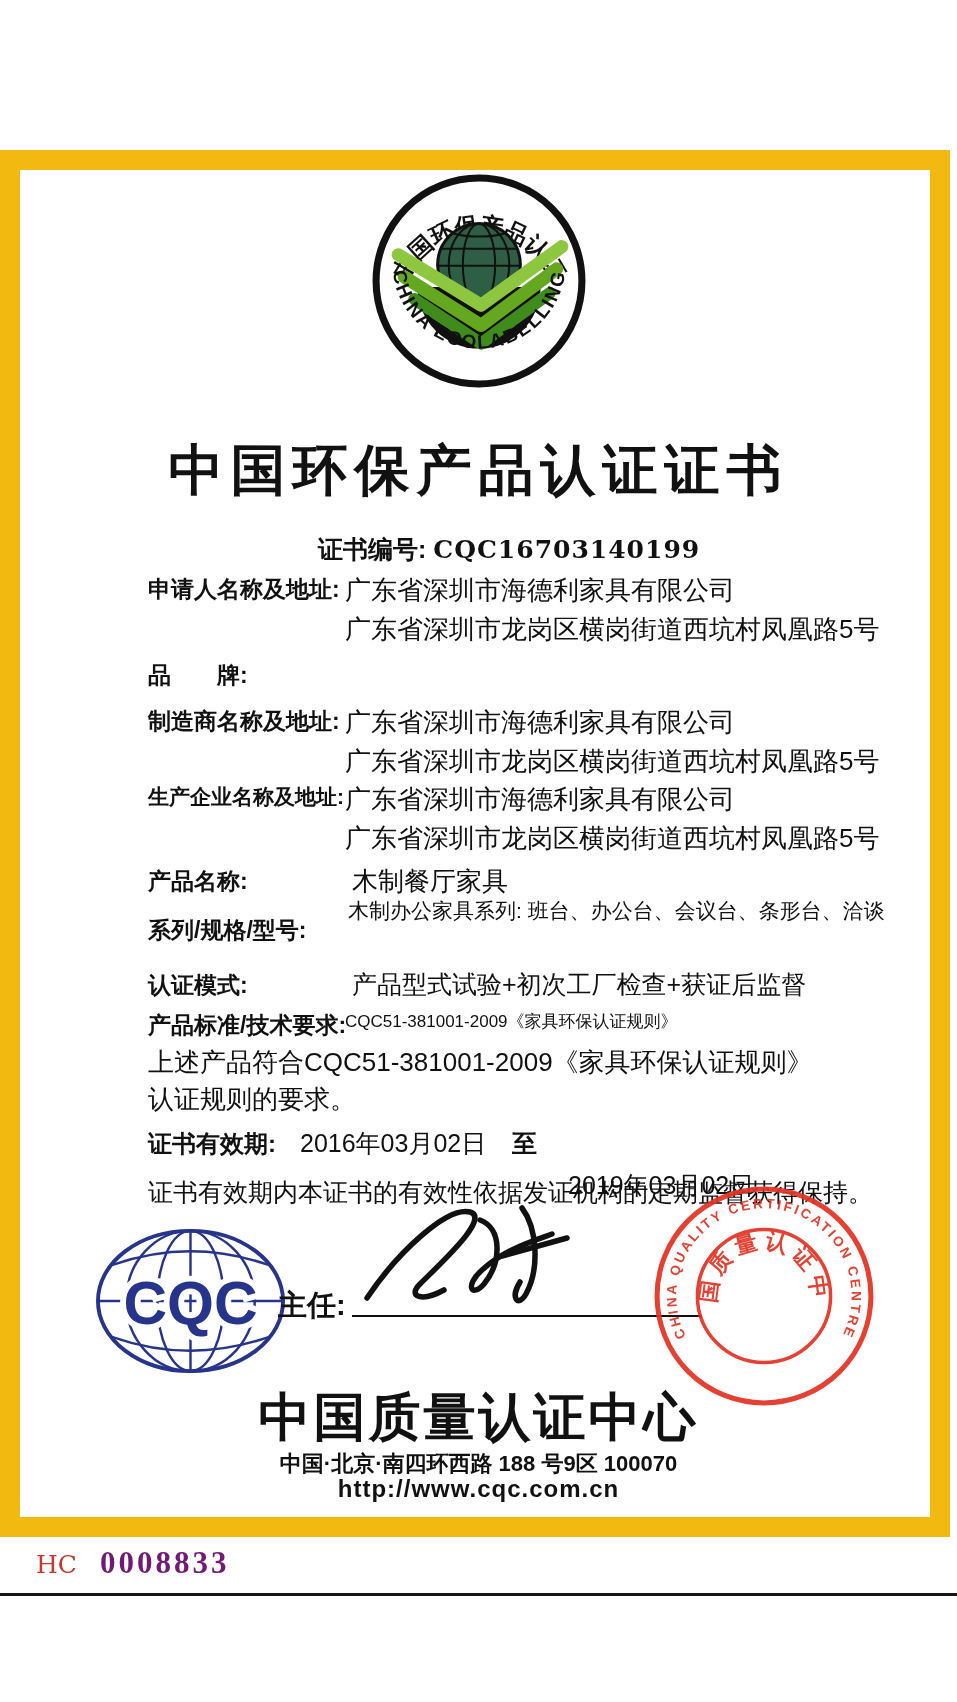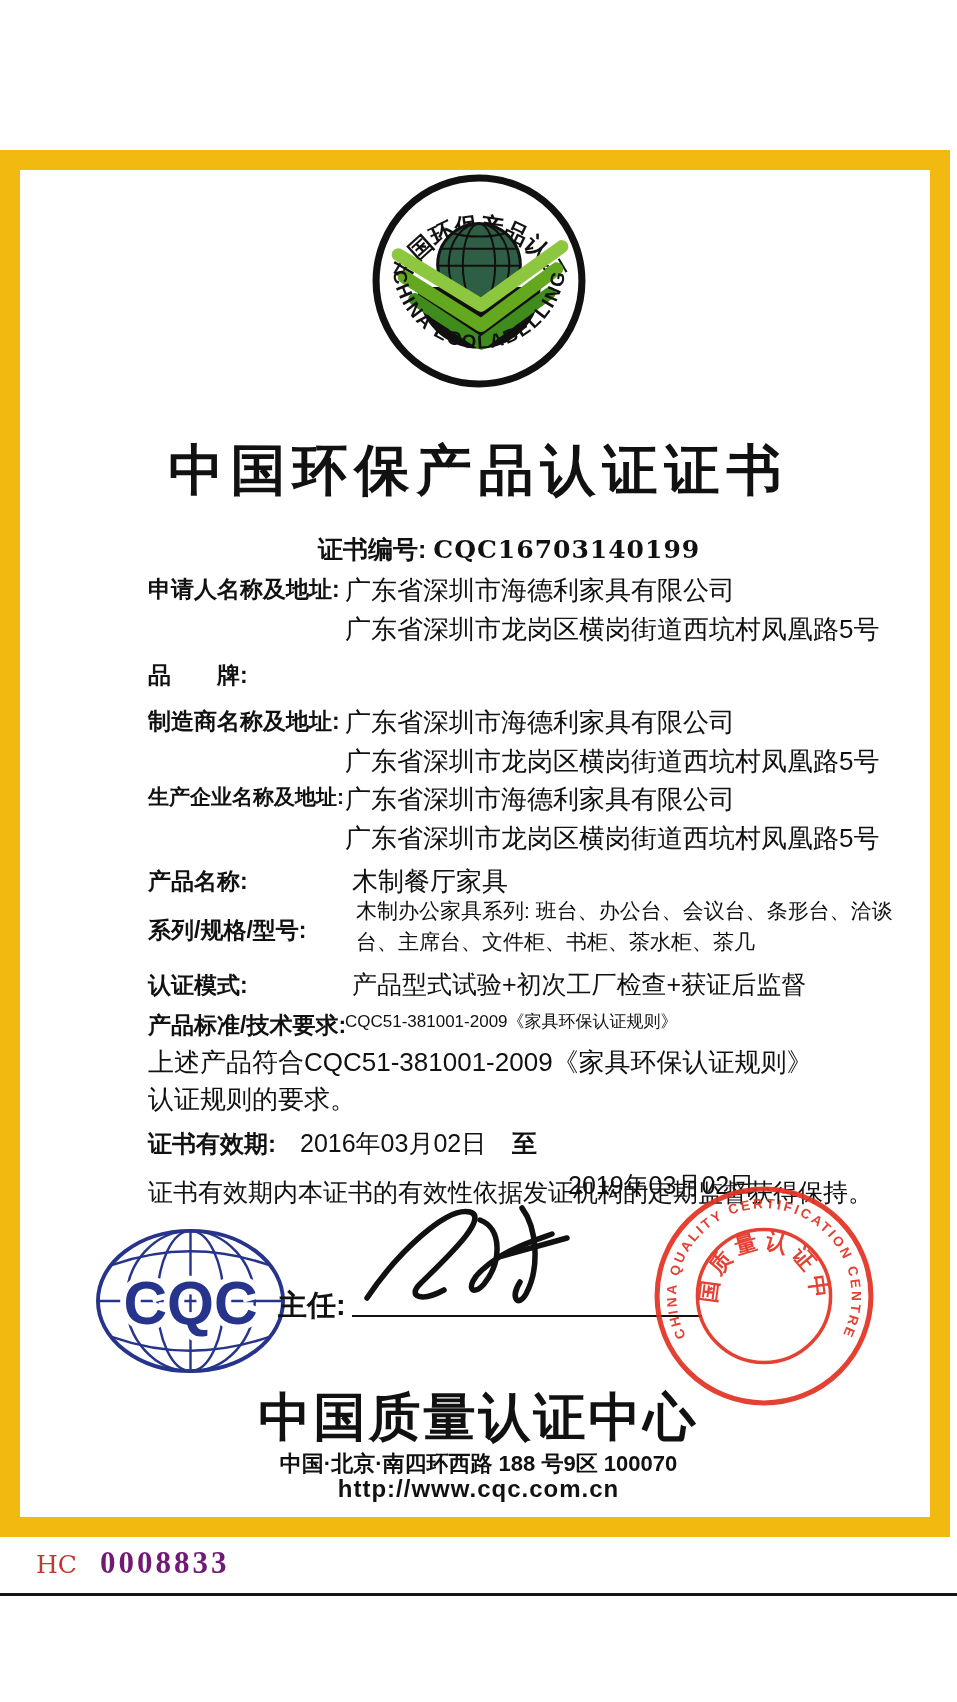--- a/index.html
+++ b/index.html
@@ -7,21 +7,21 @@
         font-family:"Liberation Sans",sans-serif;color:#111;}
   .frame{position:absolute;left:0;top:150px;width:950px;height:1387px;
          border:20px solid #f2ba10;box-sizing:border-box;}
   .abs{position:absolute;}
   .title{position:absolute;top:418px;left:0;width:100%;text-align:center;
          font-size:55px;font-weight:900;letter-spacing:7px;margin-top:16px;}
   .certno{position:absolute;left:318px;top:533px;font-size:25px;font-weight:600;}
   .certno .num{font-family:"DejaVu Serif",serif;font-weight:700;letter-spacing:1px;}
   .flabel{position:absolute;left:148px;font-size:23px;font-weight:600;white-space:pre;}
   .fvalue{position:absolute;left:345px;font-size:26px;white-space:nowrap;}
-  .fvalue.small{font-size:21px;left:348px;margin-left:8px;}
+  .fvalue.small{font-size:21px;left:348px;}
   .stmt{position:absolute;left:148px;font-size:26px;line-height:37px;}
   .keep{position:absolute;left:148px;font-size:25px;}
   .validity-label{position:absolute;left:148px;top:1128px;font-size:24px;font-weight:600;}
   .v-from{position:absolute;left:300px;top:1127px;font-size:25px;}
   .v-word{position:absolute;left:512px;top:1127px;font-size:25px;font-weight:600;}
   .v-to{position:absolute;left:568px;top:1127px;font-size:25px;margin-top:42px;}
   .director{position:absolute;left:278px;top:1286px;font-size:29px;font-weight:600;}
   .sigline{position:absolute;left:352px;top:1315px;width:350px;height:2px;background:#111;}
   .org-name{position:absolute;top:1383px;left:0;width:100%;text-align:center;
             font-size:52px;font-weight:800;letter-spacing:3px;}
@@ -94,21 +94,20 @@
 
   <div class="flabel" style="top:783px;font-size:21px;">生产企业名称及地址:</div>
   <div class="fvalue" style="top:782px;">广东省深圳市海德利家具有限公司</div>
   <div class="fvalue" style="top:821px;">广东省深圳市龙岗区横岗街道西坑村凤凰路5号</div>
 
   <div class="flabel" style="top:866px;">产品名称:</div>
   <div class="fvalue" style="top:864px;left:352px;">木制餐厅家具</div>
 
   <div class="flabel" style="top:915px;">系列/规格/型号:</div>
   <div class="fvalue small" style="top:897px;">木制办公家具系列: 班台、办公台、会议台、条形台、洽谈</div>
-  <div class="fvalue small" style="top:928px;">台、主席台、文件柜、书柜、茶水柜、茶几</div>
 
   <div class="flabel" style="top:970px;">认证模式:</div>
   <div class="fvalue" style="top:968px;left:352px;font-size:25px;">产品型式试验+初次工厂检查+获证后监督</div>
 
   <div class="flabel" style="top:1010px;">产品标准/技术要求:</div>
   <div class="fvalue" style="top:1010px;font-size:17px;">CQC51-381001-2009《家具环保认证规则》</div>
 
   <div class="stmt" style="top:1044px;width:690px;">上述产品符合CQC51-381001-2009《家具环保认证规则》认证规则的要求。</div>
 
   <div class="validity-label">证书有效期:</div>

